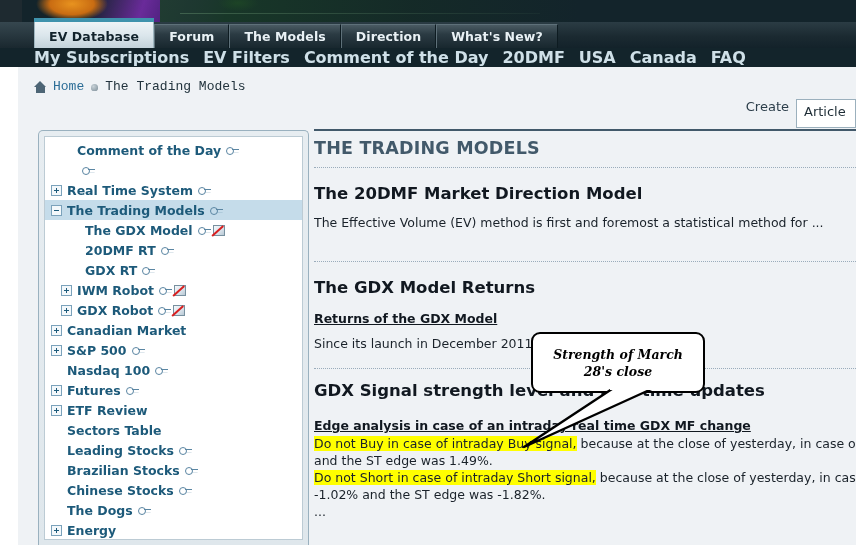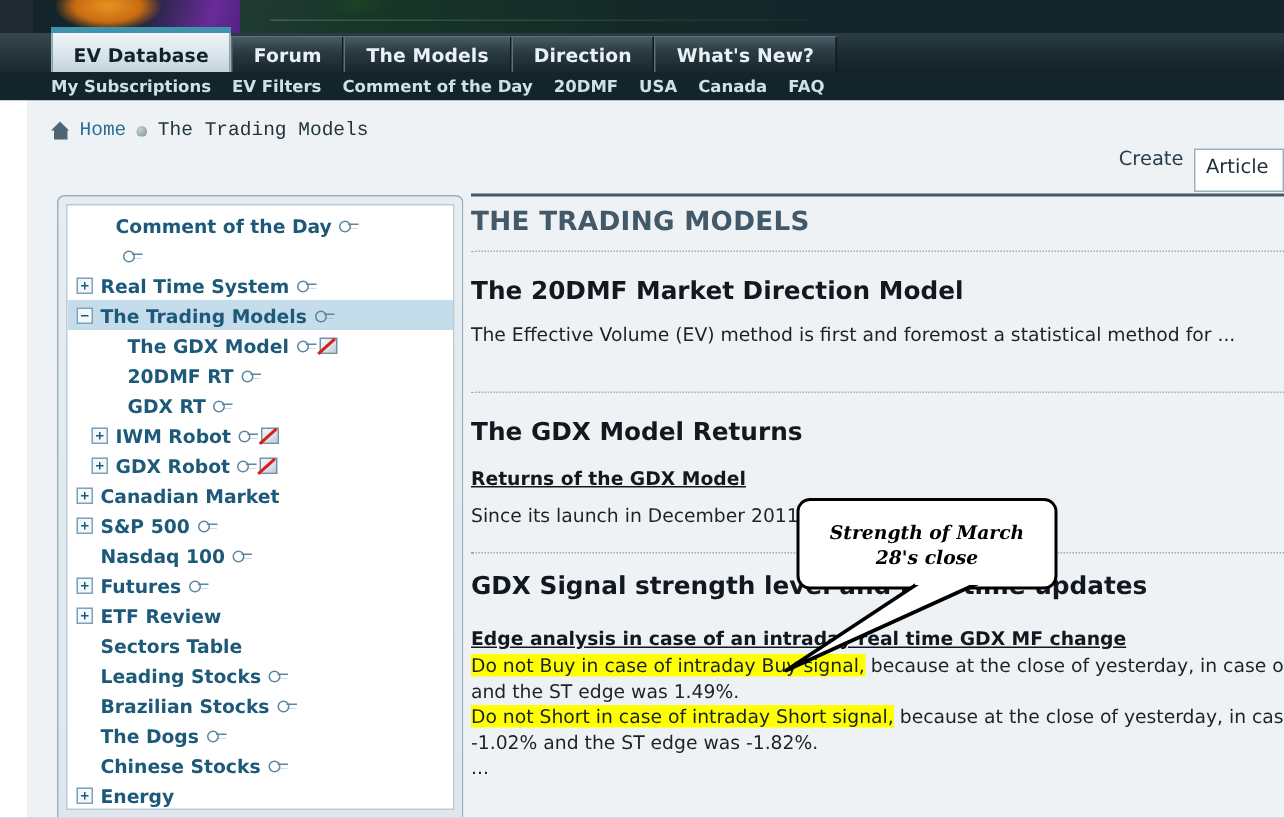--- a/index.html
+++ b/index.html
@@ -4,21 +4,21 @@
 <style>
   * { box-sizing: border-box; }
   html, body {
     margin: 0; padding: 0;
     width: 856px; height: 545px;
     overflow: hidden;
     background: #ffffff;
     font-family: "DejaVu Sans", sans-serif;
   }
 
-  #page { position: relative; width: 856px; height: 545px; overflow: hidden; background: #0369a1; }
+  #page { position: relative; width: 856px; height: 545px; overflow: hidden; background: #404040; }
 
   
   .banner {
     position: absolute; left: 0; top: 0; width: 856px; height: 22px;
     background: #13242b;
     overflow: hidden;
   }
   .banner .dark-left {
     position: absolute; left: 0; top: 0; width: 22px; height: 22px; background: #1e2a30;
   }
@@ -74,21 +74,21 @@
     background: #3f93ad;
   }
 
   
   .subnav {
     position: absolute; left: 0; top: 48px; width: 856px; height: 19px;
     background: #13242b;
     display: flex; align-items: center; padding-left: 34px; gap: 14px;
   }
   .subnav a {
-    font-size: 11px; font-weight: bold; color: #cfe0e8; text-decoration: none; white-space: nowrap;
+    font-size: 16px; font-weight: bold; color: #cfe0e8; text-decoration: none; white-space: nowrap;
   }
 
   
   .body-wrap {
     position: absolute; left: 0; top: 67px; width: 856px; height: 478px;
     background: #eff2f5;
     border-left: 18px solid #ffffff;
   }
   .bodyinner { position: relative; width: 838px; height: 478px; background: #eff2f5; }
 
@@ -370,26 +370,26 @@
               <span class="nav-label">Leading Stocks</span>
               <span class="icon-key"></span>
             </div>
             <div class="nav-item">
               <span class="toggle none"></span>
               <span class="nav-label">Brazilian Stocks</span>
               <span class="icon-key"></span>
             </div>
             <div class="nav-item">
               <span class="toggle none"></span>
+              <span class="nav-label">Chinese Stocks</span>
+              <span class="icon-key"></span>
+            </div>
+            <div class="nav-item">
+              <span class="toggle none"></span>
               <span class="nav-label">The Dogs</span>
-              <span class="icon-key"></span>
-            </div>
-            <div class="nav-item">
-              <span class="toggle none"></span>
-              <span class="nav-label">Chinese Stocks</span>
               <span class="icon-key"></span>
             </div>
             <div class="nav-item">
               <span class="toggle plus"></span>
               <span class="nav-label">Energy</span>
             </div>
           </div>
       </div>
 
       <div class="main">

